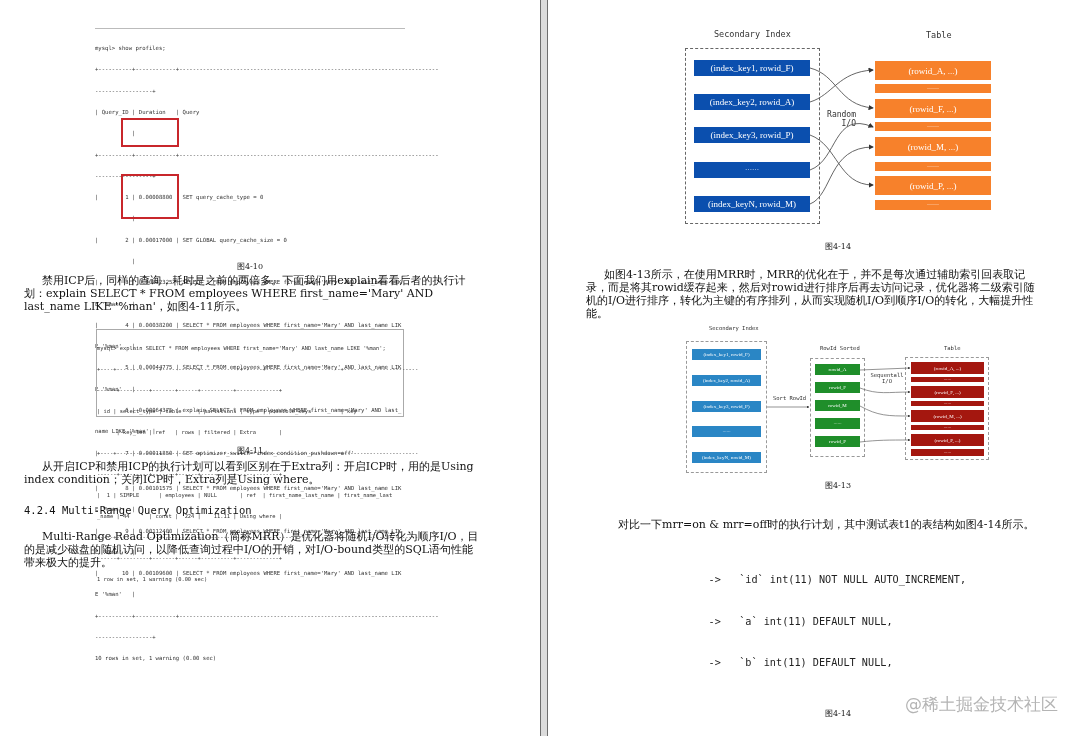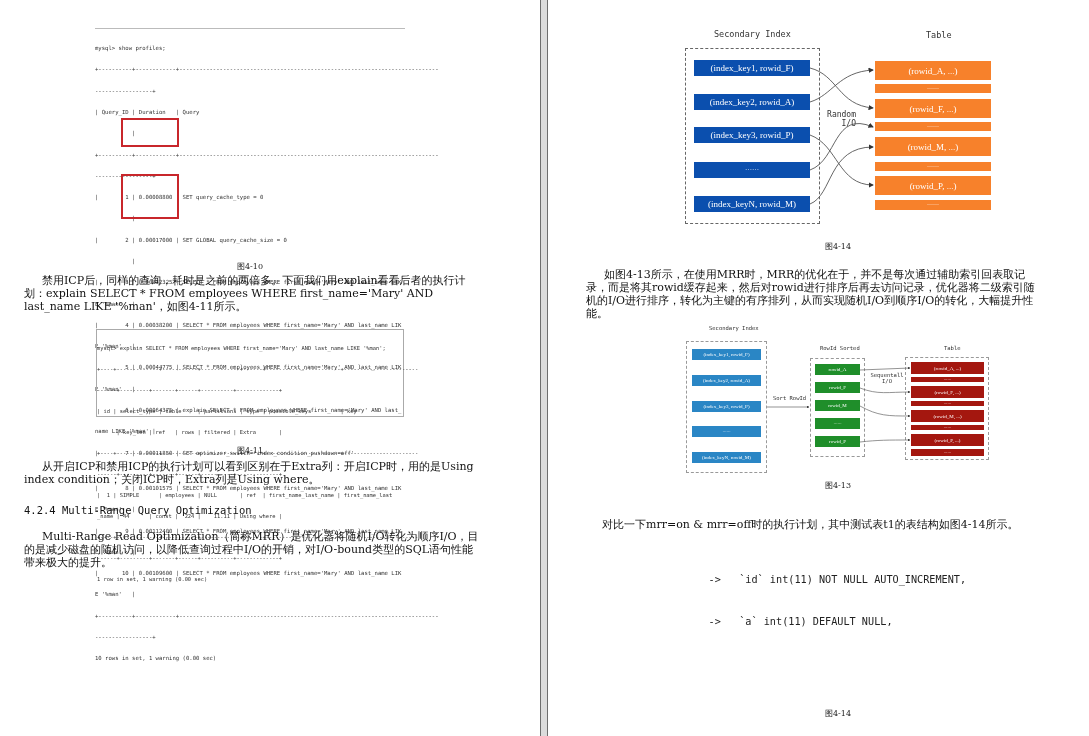--- a/index.html
+++ b/index.html
@@ -194,28 +194,30 @@
       <path d="M219,407 L261,407" marker-end="url(#ah2)"></path>
       <path d="M312,370 L362,368" marker-end="url(#ah2)"></path>
       <path d="M312,388 C330,395 340,392 362,392" marker-end="url(#ah2)"></path>
       <path d="M312,406 C330,416 340,416 362,416" marker-end="url(#ah2)"></path>
       <path d="M312,442 C330,440 340,440 362,440" marker-end="url(#ah2)"></path>
     </g>
   </svg>
 
   <div class="caption" style="left:260px; top:480px; width:60px;">图4-13</div>
 
-  <div class="para" style="left:36px; top:518px; width:456px; text-indent:18px;">对比一下mrr=on &amp; mrr=off时的执行计划，其中测试表t1的表结构如图4-14所示。</div>
+  <div class="para" style="left:52px; top:518px; width:456px; text-indent:18px;">对比一下mrr=on &amp; mrr=off时的执行计划，其中测试表t1的表结构如图4-14所示。</div>
 
   <div class="code" style="left:136px; top:546px;">
     <div>    -&gt;   `id` int(11) NOT NULL AUTO_INCREMENT,</div>
     <div>    -&gt;   `a` int(11) DEFAULT NULL,</div>
+    <div>    -&gt;   `b` int(11) DEFAULT NULL,</div>
     
     
     
     
     
     
   </div>
 
   <div class="caption" style="left:260px; top:708px; width:60px;">图4-14</div>
 
+  <div class="watermark" style="left:357px; top:693px;">@稀土掘金技术社区</div>
 </div>
 
 </body></html>

